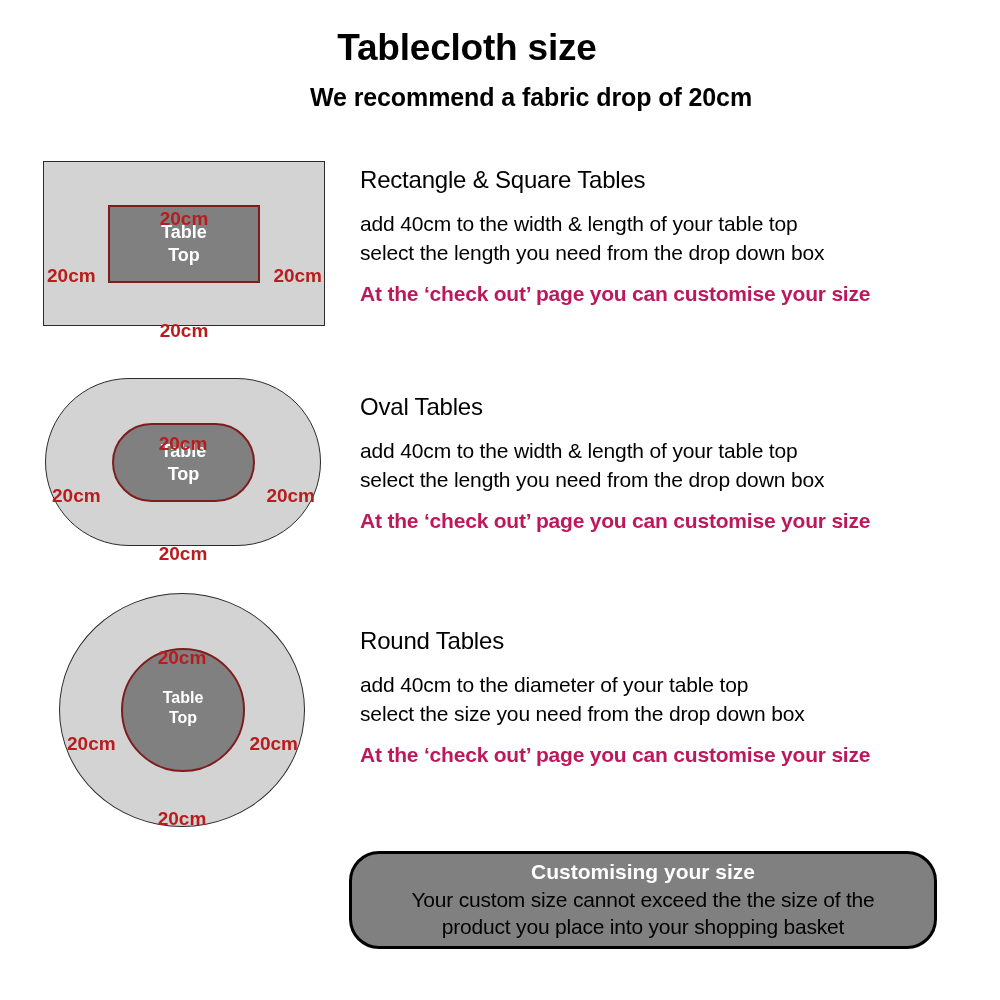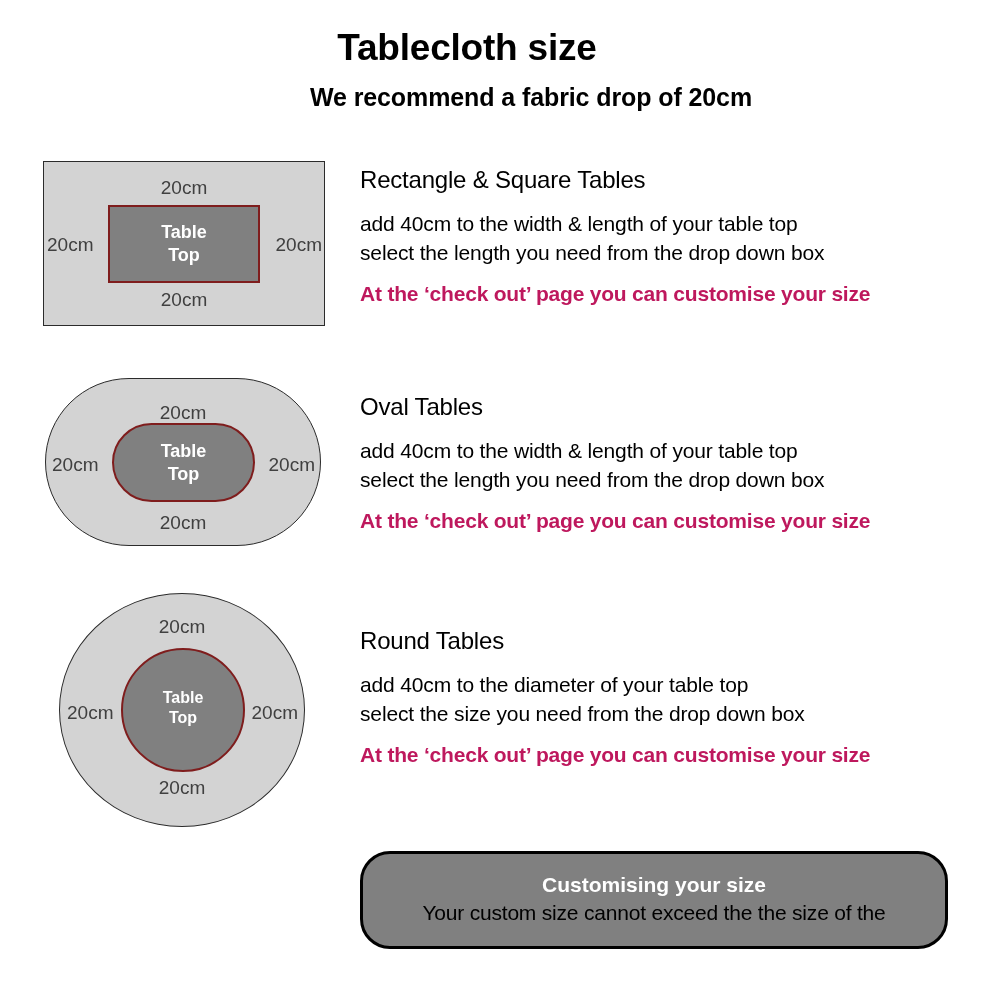--- a/index.html
+++ b/index.html
@@ -58,24 +58,25 @@
   }
   .inner-shape {
     background: #808080;
     border: 2px solid #7f1d1d;
   }
 
   
   .dim-label {
     position: absolute;
     font-size: 19px;
-    font-weight: normal;
-    color: #404040;
+    font-weight: bold;
+    color: #b91c1c;
     white-space: nowrap;
     line-height: 1;
+    margin-top: 31px;
   }
   .tabletop-label {
     position: absolute;
     color: #ffffff;
     font-size: 18px;
     font-weight: bold;
     text-align: center;
     line-height: 1.25;
     white-space: nowrap;
     left: 0;
@@ -109,21 +110,21 @@
     font-weight: bold;
     color: #be185d;
     margin: 14px 0 0 0;
     line-height: 1.2;
     letter-spacing: -0.2px;
   }
 
   
   .custom-box {
     position: absolute;
-    left: 360px;
+    left: 349px;
     top: 851px;
     width: 588px;
     height: 98px;
     box-sizing: border-box;
     background: #808080;
     border: 3px solid #000000;
     border-radius: 30px;
     display: flex;
     flex-direction: column;
     align-items: center;
@@ -221,13 +222,14 @@
 <div class="text-block" style="top:628px; width:620px;">
   <div class="section-heading">Round Tables</div>
   <div class="section-line">add 40cm to the diameter of your table top</div>
   <div class="section-line">select the size you need from the drop down box</div>
   <div class="section-note">At the ‘check out’ page you can customise your size</div>
 </div>
 
 <div class="custom-box">
   <div class="custom-box-title">Customising your size</div>
   <div class="custom-box-line">Your custom size cannot exceed the the size of the</div>
+  <div class="custom-box-line">product you place into your shopping basket</div>
 </div>
 
 </body></html>

